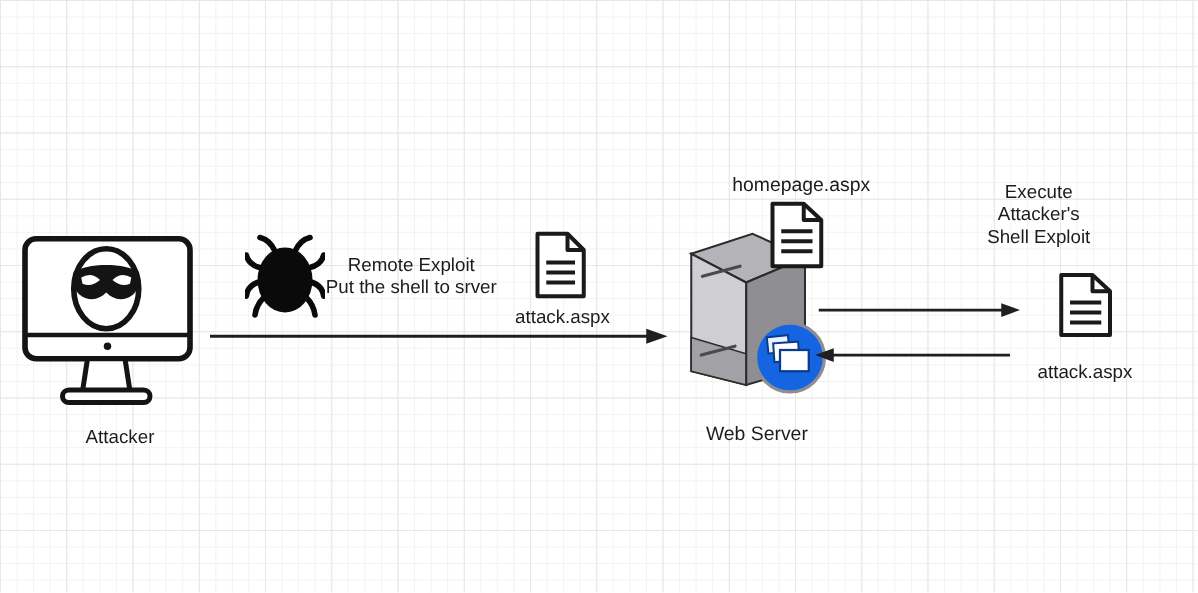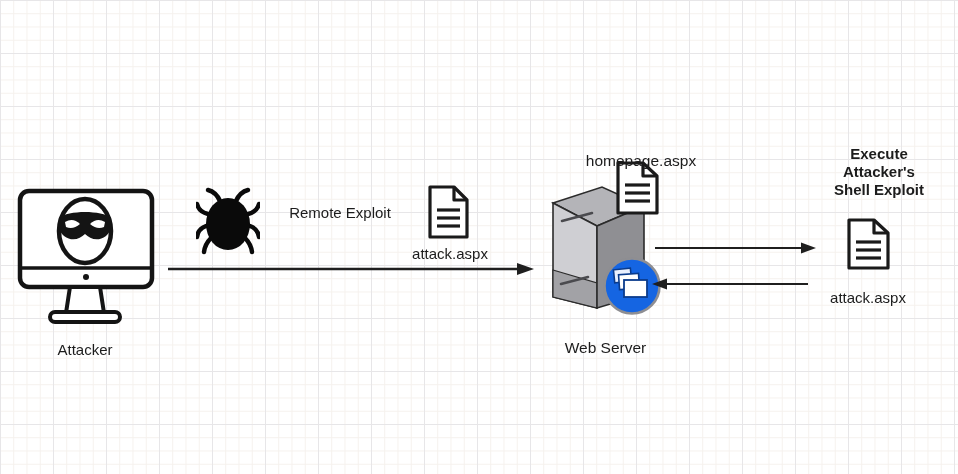--- a/index.html
+++ b/index.html
@@ -27,38 +27,39 @@
     <rect x="4" y="3" width="132" height="96" rx="9" fill="#fff" stroke="#141414" stroke-width="4.5"></rect>
     <line x1="4" y1="80" x2="136" y2="80" stroke="#141414" stroke-width="3.5"></line>
     <circle cx="70" cy="89" r="3" fill="#141414"></circle>
     <ellipse cx="69" cy="43" rx="26" ry="32" fill="#fff" stroke="#141414" stroke-width="4.5"></ellipse>
     <path d="M43,30 C52,22 86,22 95,30 C96,37 95,44 90,48 C82,54 74,51 69,46 C64,51 56,54 48,48 C43,44 42,37 43,30 Z" fill="#141414"></path>
     <path d="M49,34 Q57,29 64,36 Q57,42 50,39 Z" fill="#fff"></path>
     <path d="M89,34 Q81,29 74,36 Q81,42 88,39 Z" fill="#fff"></path>
     <polygon points="54,99 84,99 88,125 50,125" fill="#fff" stroke="#141414" stroke-width="4"></polygon>
     <rect x="34" y="124" width="70" height="10" rx="5" fill="#fff" stroke="#141414" stroke-width="4"></rect>
   </svg>
-  <div class="lbl" style="left:45px;top:341px;width:80px;">Attacker</div>
+  <div class="lbl" style="left:56px;top:341px;width:80px;">Attacker</div>
 
   <svg class="abs" style="left:196px;top:186px;" width="64" height="70" viewBox="0 0 64 70">
     <g stroke="#0a0a0a" stroke-width="4.5" stroke-linecap="round" fill="none">
       <path d="M24,15 Q20,6 12,4"></path>
       <path d="M40,15 Q44,6 52,4"></path>
       <path d="M12,28 Q3,26 1,18"></path>
       <path d="M10,40 Q2,43 1,51"></path>
       <path d="M15,52 Q9,58 8,66"></path>
       <path d="M52,28 Q61,26 63,18"></path>
       <path d="M54,40 Q62,43 63,51"></path>
       <path d="M49,52 Q55,58 56,66"></path>
     </g>
     <ellipse cx="32" cy="38" rx="22" ry="26" fill="#0a0a0a"></ellipse>
   </svg>
 
-  <div class="lbl" style="left:255px;top:204px;width:170px;">
+  <div class="lbl" style="left:244px;top:204px;width:170px;">
     <div>Remote Exploit</div>
+    <div>Put the shell to srver</div>
   </div>
 
   <svg class="abs" style="left:426px;top:184px;" width="44" height="56" viewBox="0 0 44 56">
     <path d="M4,3 L28,3 L41,16 L41,53 L4,53 Z" fill="#fff" stroke="#1a1a1a" stroke-width="3.2" stroke-linejoin="round"></path>
     <path d="M28,3 L28,16 L41,16" fill="none" stroke="#1a1a1a" stroke-width="3.2" stroke-linejoin="round"></path>
     <line x1="11" y1="26" x2="34" y2="26" stroke="#1a1a1a" stroke-width="3.2"></line>
     <line x1="11" y1="34" x2="34" y2="34" stroke="#1a1a1a" stroke-width="3.2"></line>
     <line x1="11" y1="42" x2="34" y2="42" stroke="#1a1a1a" stroke-width="3.2"></line>
   </svg>
   <div class="lbl" style="left:405px;top:245px;width:90px;">attack.aspx</div>
@@ -77,40 +78,40 @@
     <line x1="13" y1="102" x2="40" y2="95" stroke="#4a4a4e" stroke-width="2.6" stroke-linecap="round"></line>
   </svg>
 
   <svg class="abs" style="left:614px;top:160px;" width="46" height="56" viewBox="0 0 46 56">
     <path d="M4,3 L29,3 L43,16 L43,53 L4,53 Z" fill="#fff" stroke="#1a1a1a" stroke-width="3.2" stroke-linejoin="round"></path>
     <path d="M29,3 L29,16 L43,16" fill="none" stroke="#1a1a1a" stroke-width="3.2" stroke-linejoin="round"></path>
     <line x1="11" y1="25" x2="36" y2="25" stroke="#1a1a1a" stroke-width="3.2"></line>
     <line x1="11" y1="33" x2="36" y2="33" stroke="#1a1a1a" stroke-width="3.2"></line>
     <line x1="11" y1="41" x2="36" y2="41" stroke="#1a1a1a" stroke-width="3.2"></line>
   </svg>
-  <div class="lbl" style="left:581px;top:140px;width:120px;font-size:15.5px;margin-top:12px;">homepage.aspx</div>
+  <div class="lbl" style="left:581px;top:140px;width:120px;font-size:15.5px;">homepage.aspx</div>
 
   <svg class="abs" style="left:601px;top:255px;" width="62" height="62" viewBox="0 0 62 62">
     <circle cx="31" cy="31" r="27.5" fill="#1565e2" stroke="#8e8e92" stroke-width="2.6"></circle>
     <rect x="13" y="14" width="17" height="13" fill="#e9f0ff" stroke="#0a3b8c" stroke-width="1.6" transform="rotate(-6 21 20)"></rect>
     <rect x="18" y="19" width="20" height="15" fill="#ffffff" stroke="#0a3b8c" stroke-width="1.6" transform="rotate(-4 28 26)"></rect>
     <rect x="23" y="25" width="23" height="17" fill="#ffffff" stroke="#0a3b8c" stroke-width="1.8"></rect>
   </svg>
   <div class="lbl" style="left:558px;top:339px;width:95px;font-size:15.5px;">Web Server</div>
 
   <svg class="abs" style="left:652px;top:240px;" width="170" height="16" viewBox="0 0 170 16">
     <line x1="3" y1="8" x2="150" y2="8" stroke="#1f1f1f" stroke-width="2.2"></line>
     <polygon points="149,2.5 164,8 149,13.5" fill="#1f1f1f"></polygon>
   </svg>
   <svg class="abs" style="left:648px;top:276px;" width="165" height="16" viewBox="0 0 165 16">
     <line x1="160" y1="8" x2="18" y2="8" stroke="#1f1f1f" stroke-width="2.2"></line>
     <polygon points="19,2.5 4,8 19,13.5" fill="#1f1f1f"></polygon>
   </svg>
 
-  <div class="lbl" style="left:829px;top:145px;width:100px;line-height:18px;font-weight:bold;">
+  <div class="lbl" style="left:781px;top:145px;width:100px;line-height:18px;">
     <div>Execute</div>
     <div>Attacker's</div>
     <div>Shell Exploit</div>
   </div>
 
   <svg class="abs" style="left:845px;top:217px;" width="46" height="54" viewBox="0 0 46 54">
     <path d="M4,3 L29,3 L43,16 L43,51 L4,51 Z" fill="#fff" stroke="#1a1a1a" stroke-width="3.2" stroke-linejoin="round"></path>
     <path d="M29,3 L29,16 L43,16" fill="none" stroke="#1a1a1a" stroke-width="3.2" stroke-linejoin="round"></path>
     <line x1="11" y1="25" x2="36" y2="25" stroke="#1a1a1a" stroke-width="3.2"></line>
     <line x1="11" y1="33" x2="36" y2="33" stroke="#1a1a1a" stroke-width="3.2"></line>

